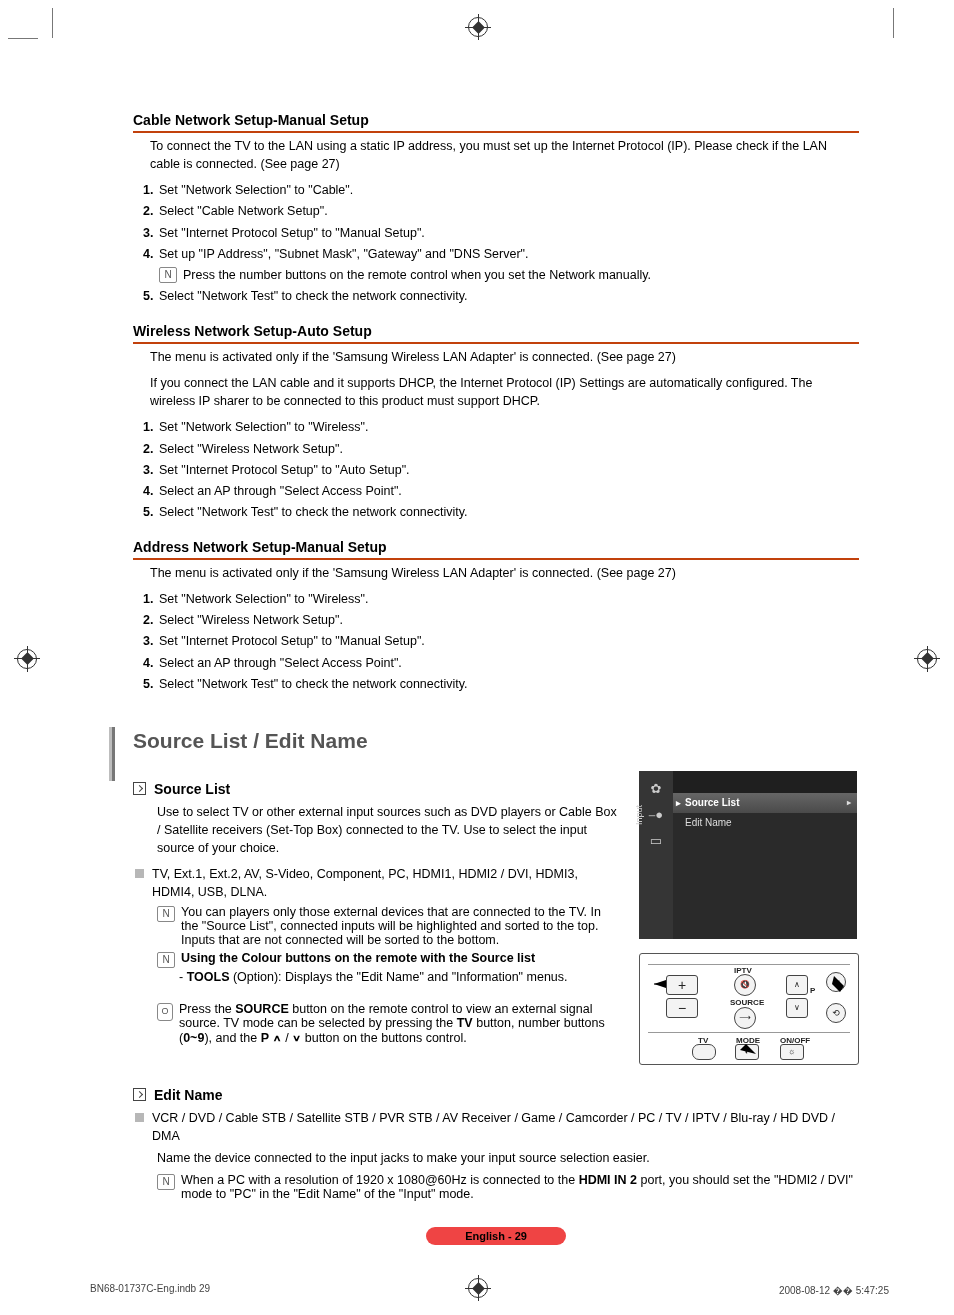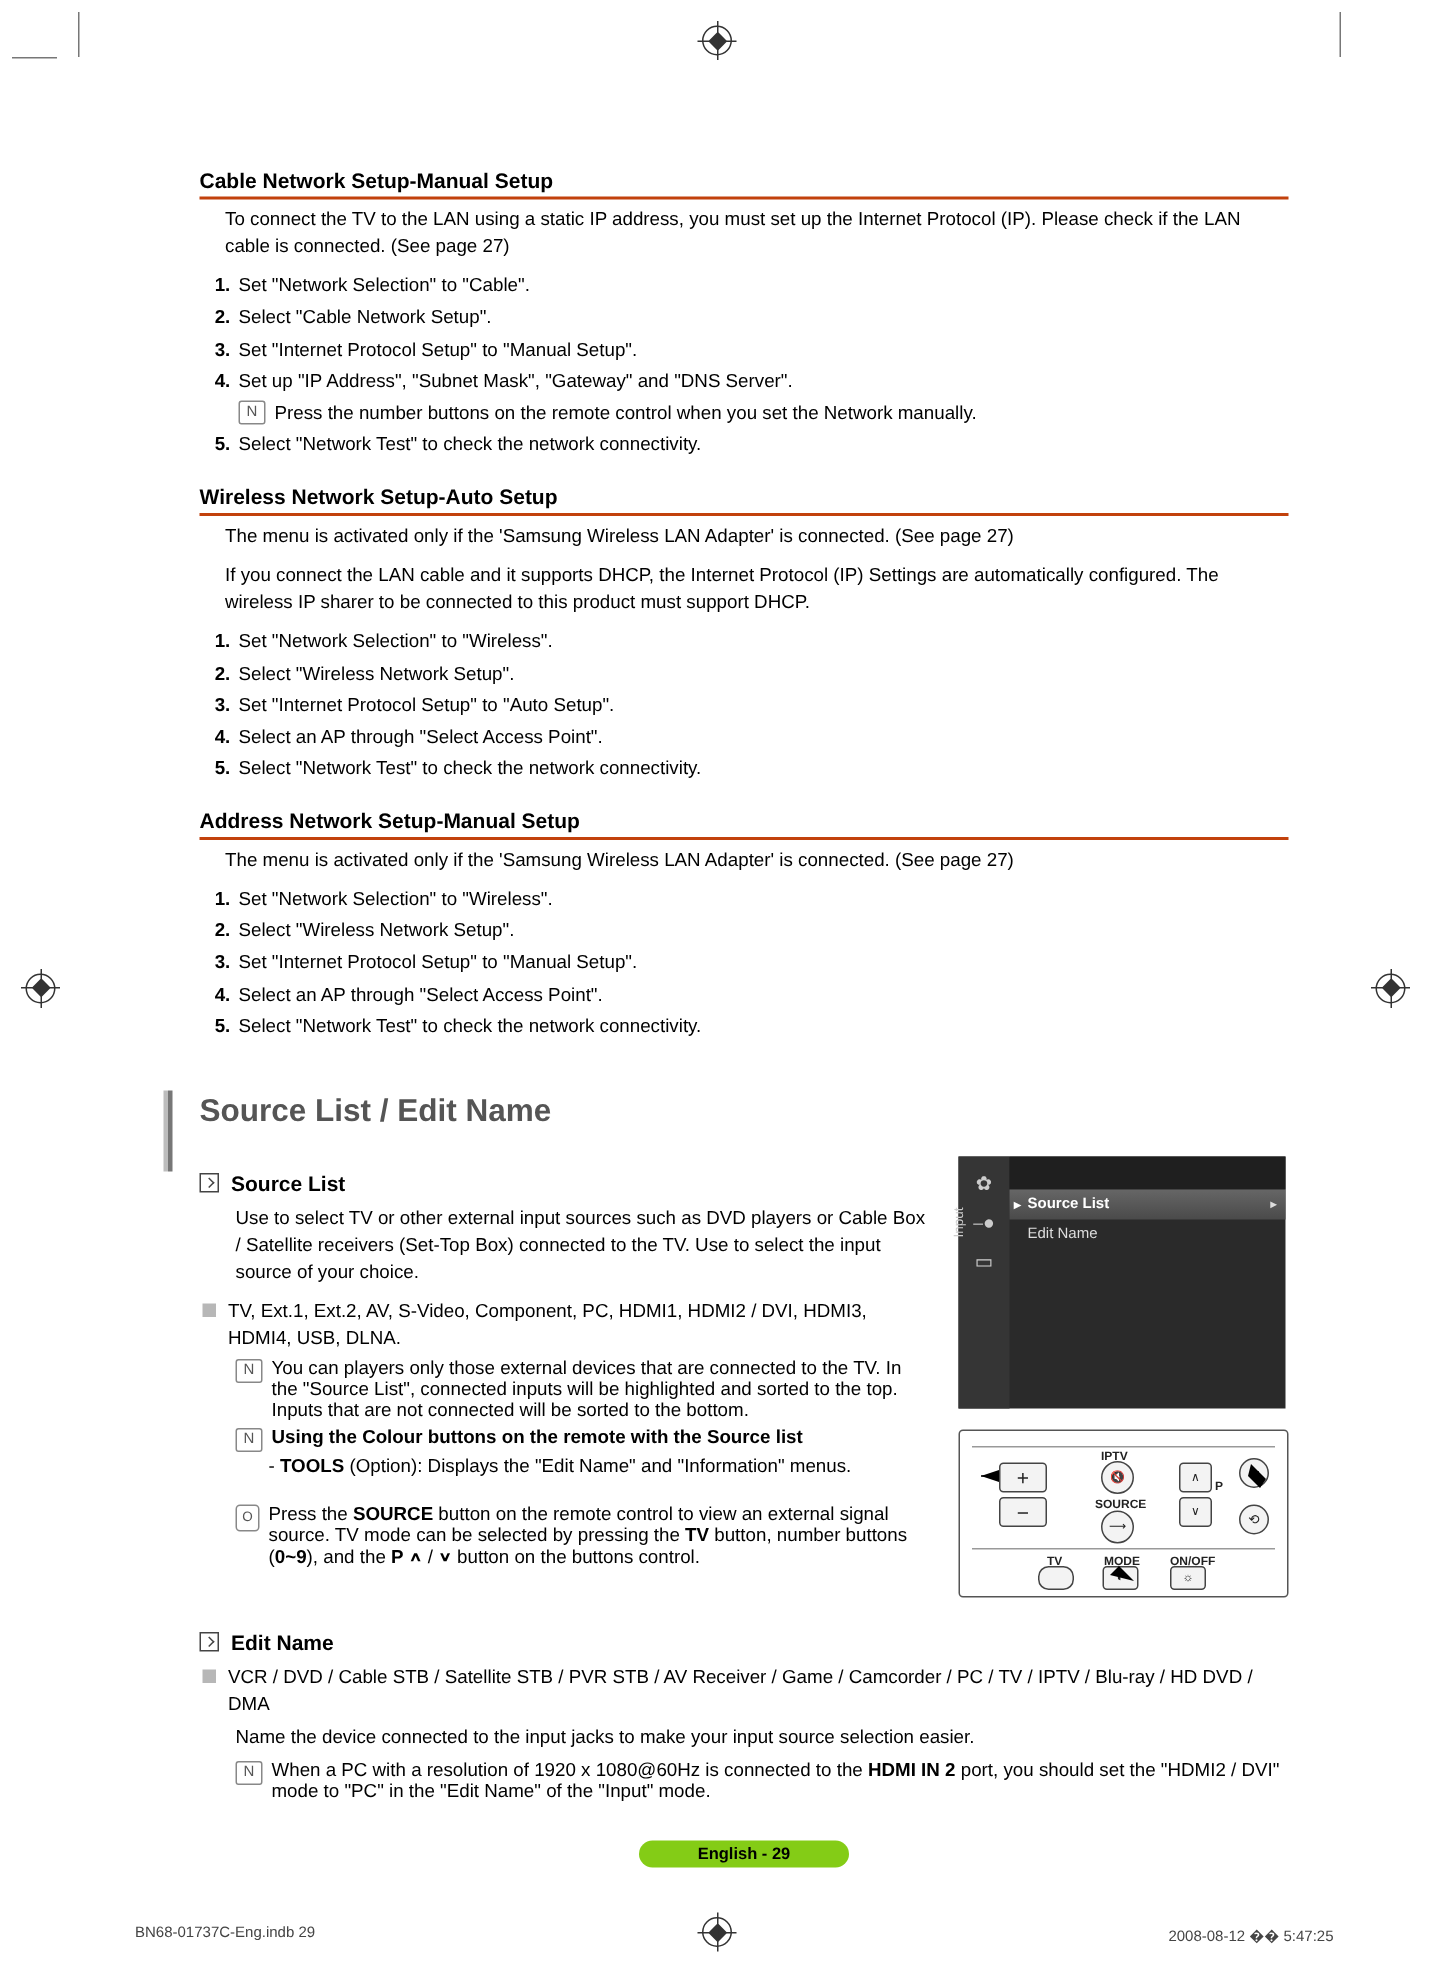--- a/index.html
+++ b/index.html
@@ -124,21 +124,21 @@
   .remote {
     width:218px; height:110px; border:1px solid #555; border-radius:3px; margin-top:14px; position:relative; font-size:8px; color:#222; background:#fff;
   }
   .remote .lbl { position:absolute; font-size:8px; font-weight:bold; color:#222;}
   .remote .btn { position:absolute; border:1px solid #444; border-radius:3px; background:#f3f3f3; display:flex; align-items:center; justify-content:center;}
   .remote .round { border-radius:50%;}
   .remote .hline { position:absolute; left:8px; right:8px; border-top:1px solid #999;}
 
   .footer-pill {
     width:140px; margin:26px auto 0 auto; text-align:center; font-size:11px; font-weight:bold;
-    background:#84cc16; border-radius:10px; padding:3px 0;
+    background:#ef4444; border-radius:10px; padding:3px 0;
   }
   .print-footer {
     position:absolute; bottom:18px; left:90px; right:65px; display:flex; justify-content:space-between; font-size:10px; color:#444;
   }
   .chev { display:inline-block; transform:scaleY(0.7); font-weight:bold;}
 
   .note-item { display:flex; align-items:flex-start; gap:6px; margin:2px 0; }
 
 </style>
 </head>

